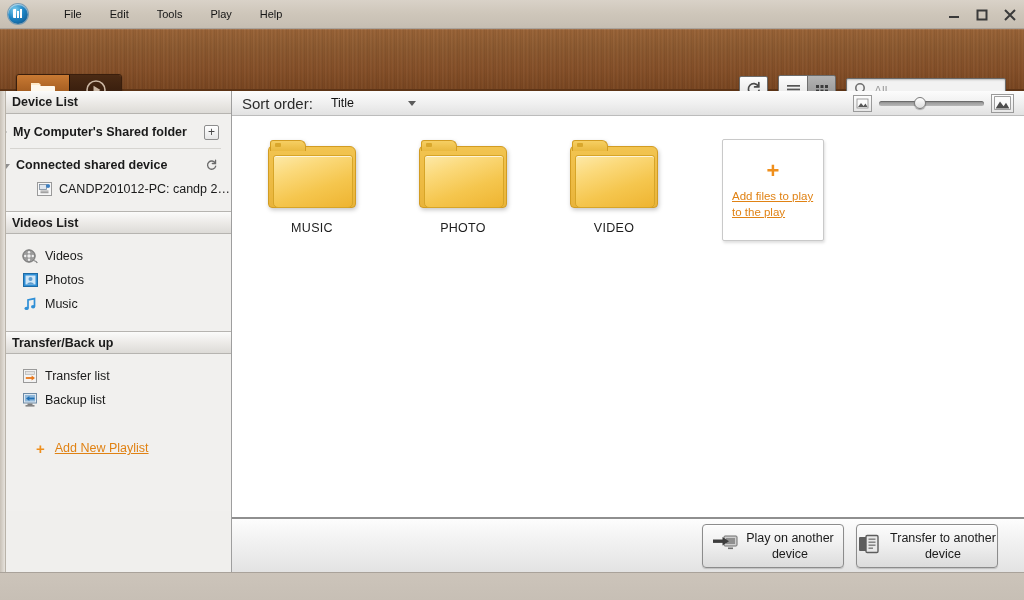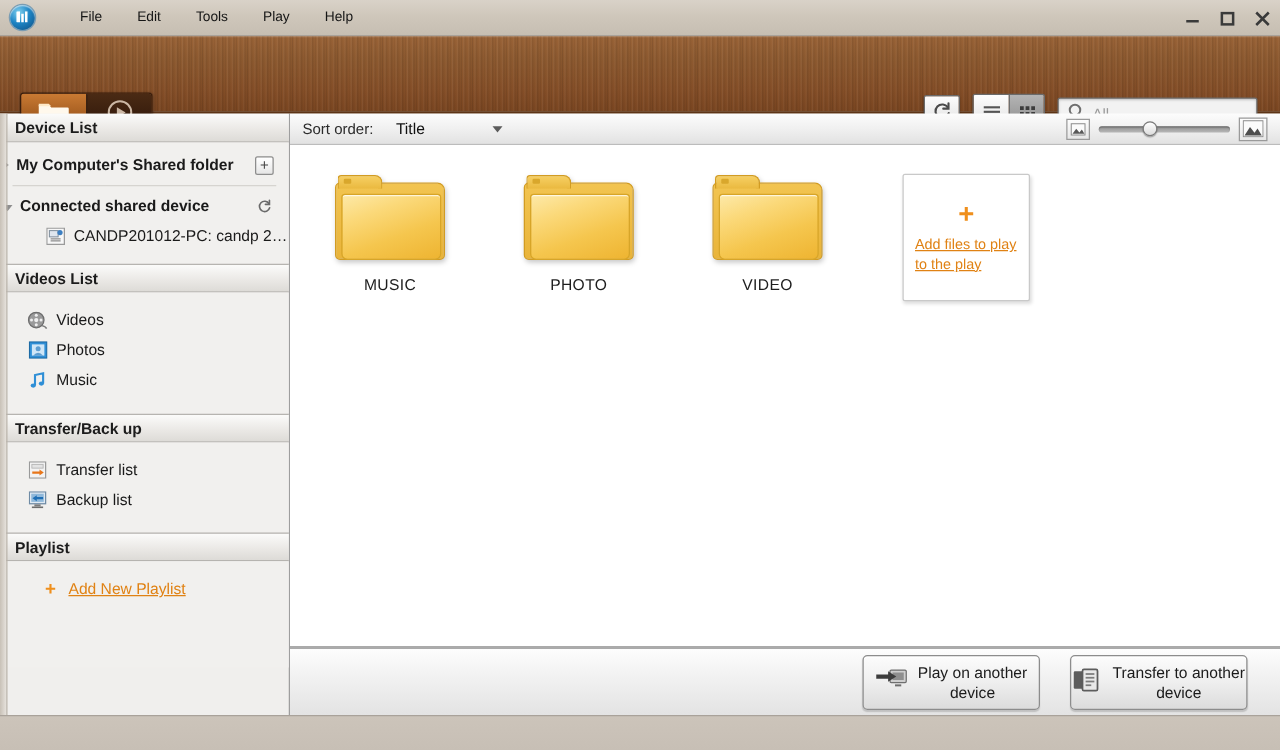--- a/index.html
+++ b/index.html
@@ -115,21 +115,21 @@
   .link-orange { color:#e08214; text-decoration:underline; cursor:default; }
   .plus-orange { color:#ef8f1c; font-weight:bold; font-size:15px; margin-right:10px; line-height:1; }
 
   
   .content { position:absolute; left:232px; top:91px; width:792px; height:481px; background:#fff; }
   .sortbar {
     height:25px; display:flex; align-items:center; padding-left:10px; gap:10px;
     background:linear-gradient(180deg,#fcfcfc 0%,#f0f0f0 50%,#e2e2e2 100%);
     border-bottom:1px solid #bcbcbc;
   }
-  .sortlabel { font-size:12px; color:#2b2b2b; }
+  .sortlabel { font-size:15px; color:#2b2b2b; }
   .sortvalue { font-size:12.5px; color:#111; margin-left:8px; }
   .caret { width:0;height:0; border-top:5px solid #5b5b5b; border-left:4px solid transparent; border-right:4px solid transparent; margin-left:44px; cursor:default; }
   .zoomctl { margin-left:auto; margin-right:10px; display:flex; align-items:center; gap:7px; }
   .imgbtn { width:19px;height:17px; border:1px solid #9a9a9a; background:linear-gradient(180deg,#fdfdfd,#e7e7e7);
     display:flex;align-items:center;justify-content:center; cursor:default; }
   .slider { position:relative; width:105px; height:12px; display:flex; align-items:center; cursor:default; }
   .slider .track { width:100%; height:5px; border-radius:3px;
     background:linear-gradient(180deg,#8f8f8f,#b8b8b8); box-shadow:inset 0 1px 1px rgba(0,0,0,.3); }
   .slider .knob { position:absolute; left:40px; width:12px; height:12px; border-radius:50%;
     background:linear-gradient(180deg,#fff,#dcdcdc); border:1px solid #7a7a7a; box-shadow:0 1px 1px rgba(0,0,0,.3); }
@@ -161,21 +161,21 @@
     display:flex; flex-direction:column; align-items:center; justify-content:center; cursor:default;
   }
   .addcell .bigplus { color:#ef8f1c; font-size:22px; font-weight:bold; line-height:1; margin-bottom:7px; }
   .addcell .addtxt { font-size:11.5px; color:#e08214; text-decoration:underline; line-height:1.32; text-align:left; width:82px; }
 
   
   .footer {
     position:absolute; left:232px; top:518px; width:792px; height:54px;
     background:linear-gradient(180deg,#fdfdfd 0%,#f2f2f2 40%,#e3e3e3 100%);
     border-top:1px solid #8f8f8f;
-    display:flex; align-items:center; justify-content:flex-end; gap:24px; padding-right:26px;
+    display:flex; align-items:center; justify-content:flex-end; gap:12px; padding-right:26px;
   }
   .fbtn {
     width:142px; height:44px; border:1px solid #8c8c8c; border-radius:4px;
     background:linear-gradient(180deg,#fcfcfc 0%,#f0f0f0 45%,#dcdcdc 100%);
     box-shadow:inset 0 1px 0 #fff, 0 1px 1px rgba(0,0,0,.16);
     display:flex; align-items:center; justify-content:center; gap:8px; cursor:default;
   }
   .fbtn .lab { font-size:12.5px; color:#1b1b1b; text-align:center; line-height:1.28; }
   .bottomstrip { position:absolute; left:0; top:572px; width:1024px; height:28px;
     background:linear-gradient(180deg,#ccc4ba 0%,#c7bfb5 100%); border-top:1px solid #a9a29a; }
@@ -383,21 +383,20 @@
             <rect x="2.5" y="12.2" width="9" height="1.3" fill="#6d6d6d"></rect>
             <path d="M11.5 5.5 H5.5" stroke="#1f6fb5" stroke-width="1.8"></path>
             <path d="M6.4 3.1 L3 5.5 L6.4 7.9 Z" fill="#1f6fb5"></path>
           </svg>
         </span>
         <span>Backup list</span>
       </div>
       <div style="height:14px"></div>
     </div>
 
-    <div class="sec-head">Playlist</div>
     <div class="sec-body" style="height:85px">
       <div style="height:10px"></div>
       <div class="row" style="padding-left:36px">
         <span class="plus-orange">+</span>
         <span class="link-orange">Add New Playlist</span>
       </div>
     </div>
   </div>
 
   <div class="content">

